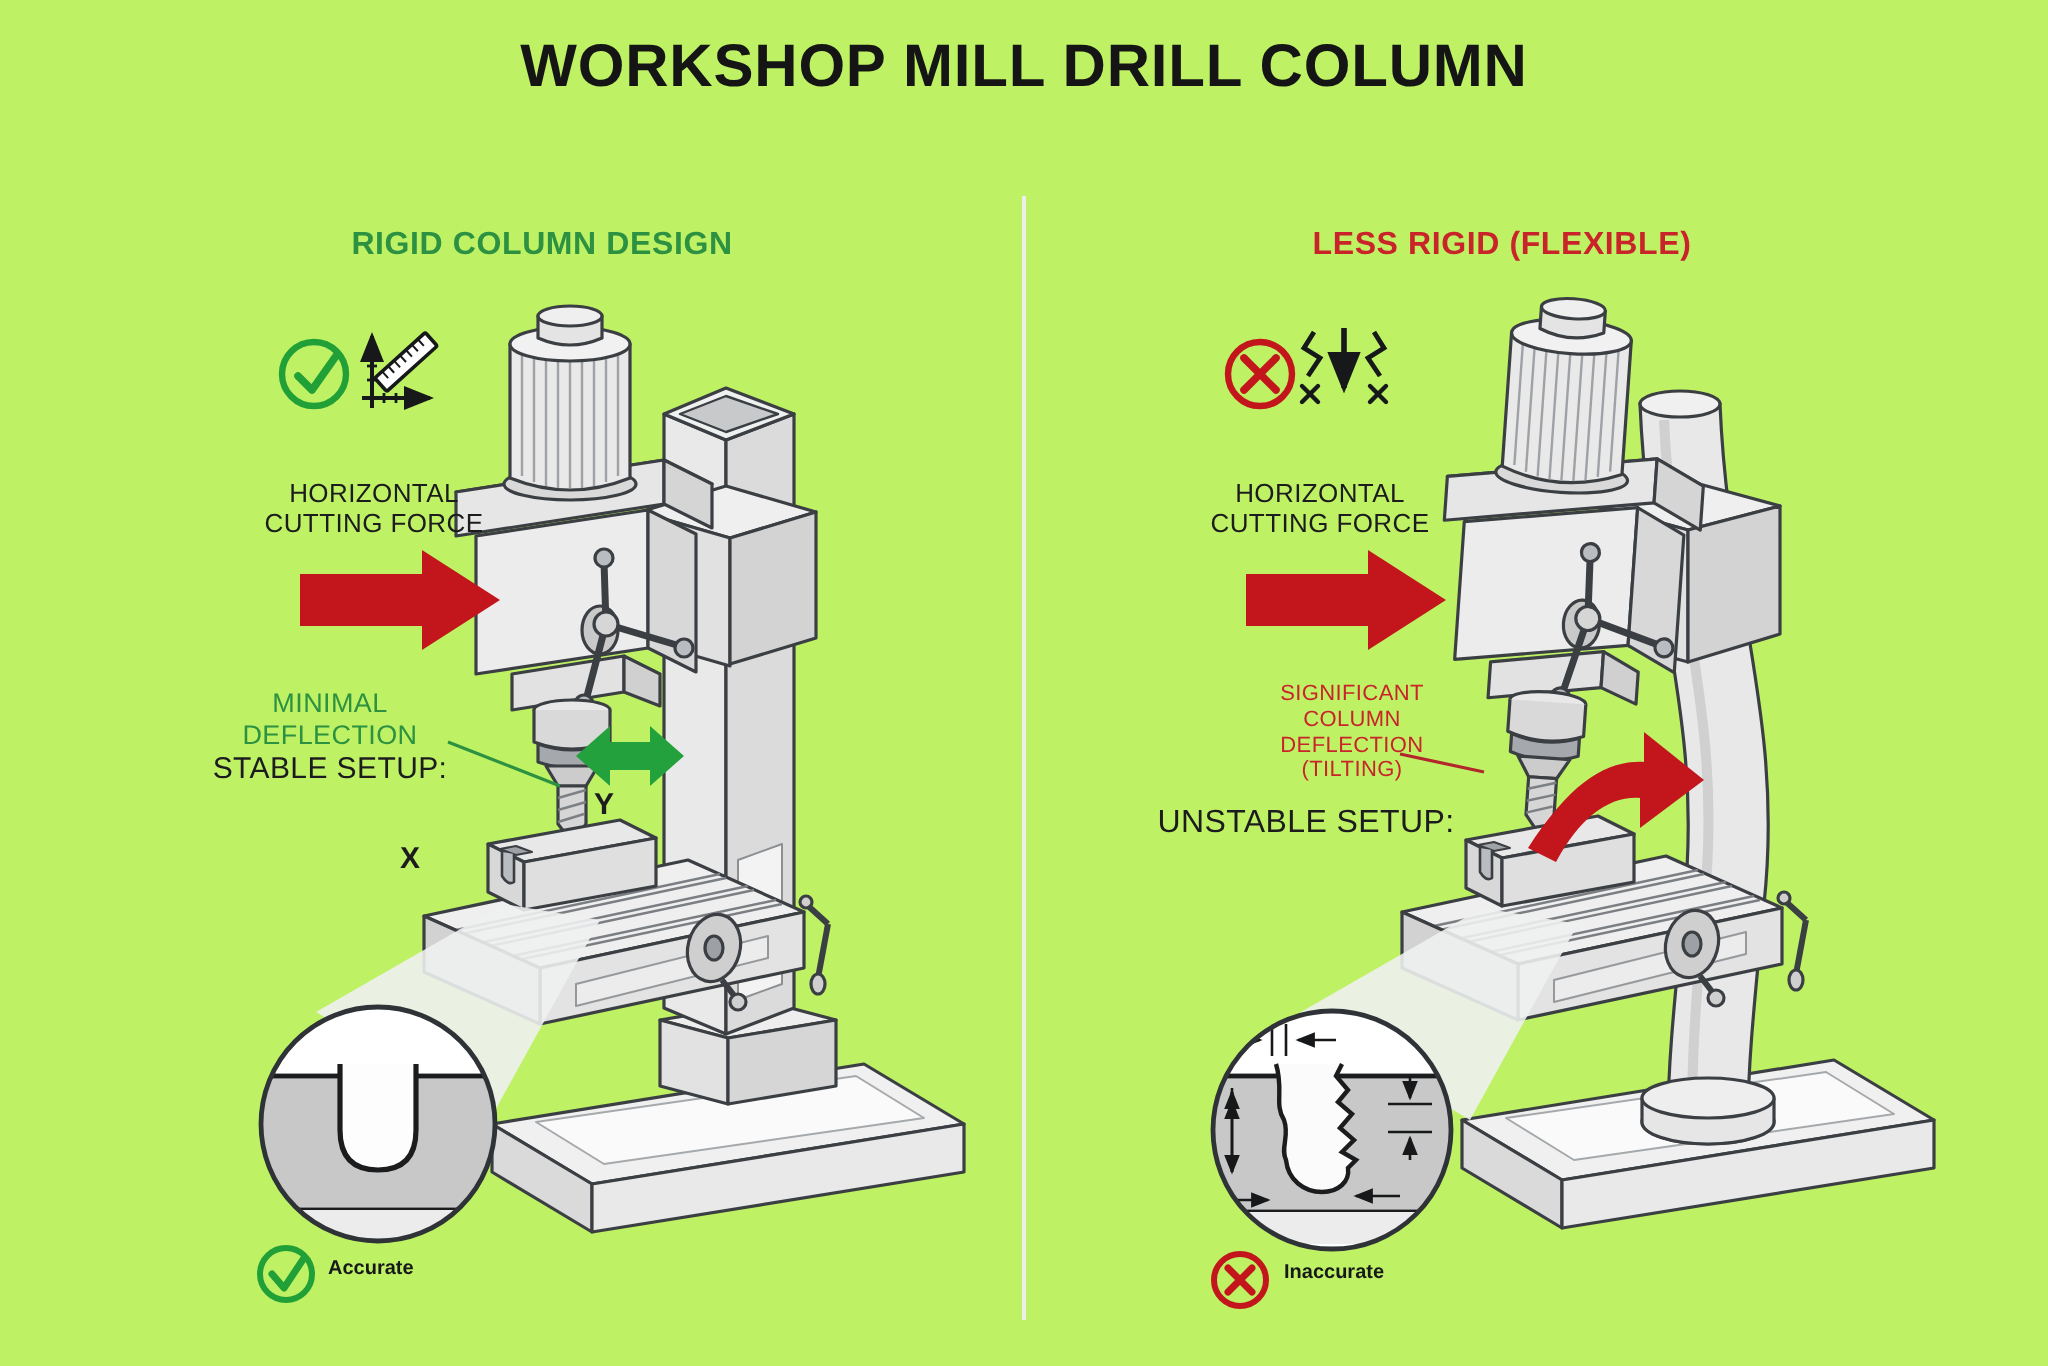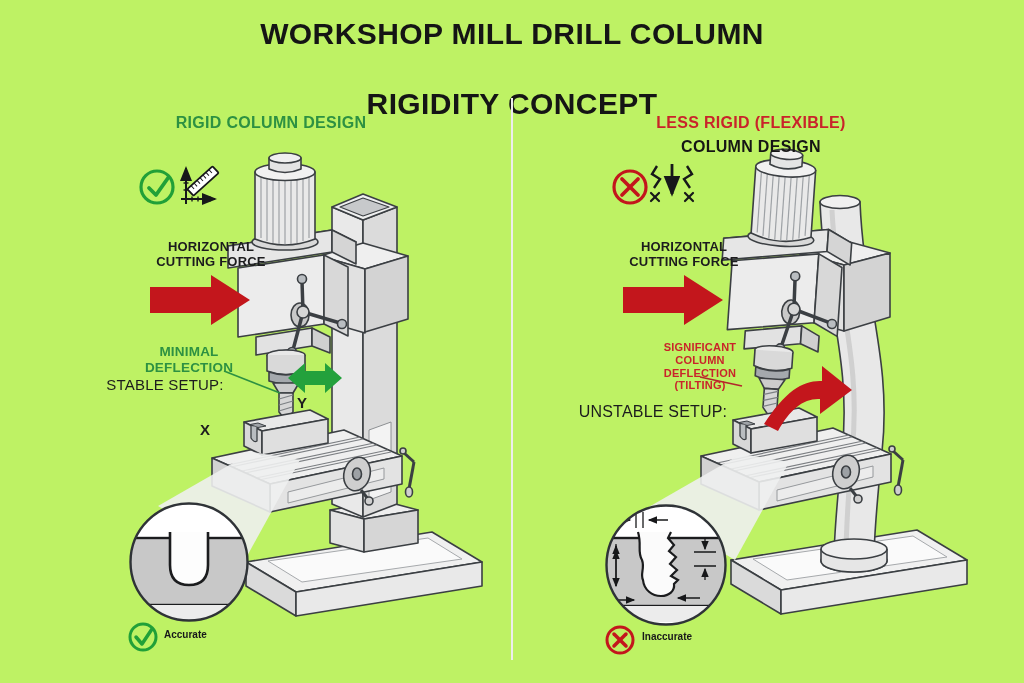--- a/index.html
+++ b/index.html
@@ -6,21 +6,21 @@
   #page{position:relative;width:1024px;height:683px;background:#bef264;overflow:hidden;
         font-family:"Liberation Sans",sans-serif;color:#1c1c1e;padding-left:29px;}
   .abs{position:absolute;}
   .ml{white-space:pre-line;}
   .ctr{text-align:center;}
   #title{left:0;top:17px;width:1024px;font-size:30px;font-weight:800;letter-spacing:.4px;
          line-height:1.16;color:#151515;}
   .panel-h{font-size:16px;font-weight:800;letter-spacing:.3px;line-height:1.18;}
   .green{color:#2d9142;}
   .red{color:#c9242a;}
-  .lbl{font-weight:700;font-size:13px;line-height:1.18;letter-spacing:.2px;margin-left:24px;}
+  .lbl{font-weight:400;font-size:13px;line-height:1.18;letter-spacing:.2px;}
   .lbl-lg{font-weight:400;font-size:15px;letter-spacing:.2px;}
   .lbl-sm{font-weight:700;font-size:12.5px;line-height:1.25;}
   .axis{font-weight:800;font-size:15px;}
   .verdict{font-weight:700;font-size:10px;color:#17181a;}
   #divider{left:511px;top:98px;width:2px;height:562px;background:#ededed;}
   svg{display:block;}
 </style>
 </head>
 <body>
 
@@ -271,36 +271,35 @@
           <line x1="651" y1="193" x2="659" y2="201"></line>
             <line x1="659" y1="193" x2="651" y2="201"></line>
           <line x1="685" y1="193" x2="693" y2="201"></line>
             <line x1="693" y1="193" x2="685" y2="201"></line>
         </g>
       </g>
     </g>
   </svg>
 
   <div class="abs ctr ml" id="title"><span>WORKSHOP MILL DRILL COLUMN</span><br>
-    <span>RIGIDITY CONCEPT</span></div>
+    </div>
 
   <div id="divider" class="abs"></div>
 
   <div class="abs ctr panel-h green" style="left:71px;top:114px;width:400px">RIGID COLUMN DESIGN</div>
   <div class="abs ctr lbl ml" style="left:117px;top:239px;width:140px">HORIZONTAL
 CUTTING FORCE</div>
   <div class="abs ctr lbl ml green" style="left:95px;top:344px;width:140px;font-size:13.5px">MINIMAL
 DEFLECTION</div>
   <div class="abs ctr lbl-lg" style="left:90px;top:376px;width:150px">STABLE SETUP:</div>
   <div class="abs axis" style="left:200px;top:421px">X</div>
   <div class="abs axis" style="left:297px;top:394px">Y</div>
   <div class="abs verdict" style="left:164px;top:629px">Accurate</div>
 
   <div class="abs ctr panel-h red" style="left:551px;top:114px;width:400px">LESS RIGID (FLEXIBLE)</div>
-  <div class="abs ctr panel-h" style="left:551px;top:138px;width:400px;color:#151515">COLUMN DESIGN</div>
   <div class="abs ctr lbl ml" style="left:590px;top:239px;width:140px">HORIZONTAL
 CUTTING FORCE</div>
   <div class="abs ctr lbl ml red" style="left:606px;top:341px;width:140px;font-size:11px;line-height:1.16">SIGNIFICANT
 COLUMN
 DEFLECTION
 (TILTING)</div>
   <div class="abs ctr lbl-lg" style="left:568px;top:403px;width:170px;font-size:16px">UNSTABLE SETUP:</div>
   <div class="abs verdict" style="left:642px;top:631px">Inaccurate</div>
 
 </div>

